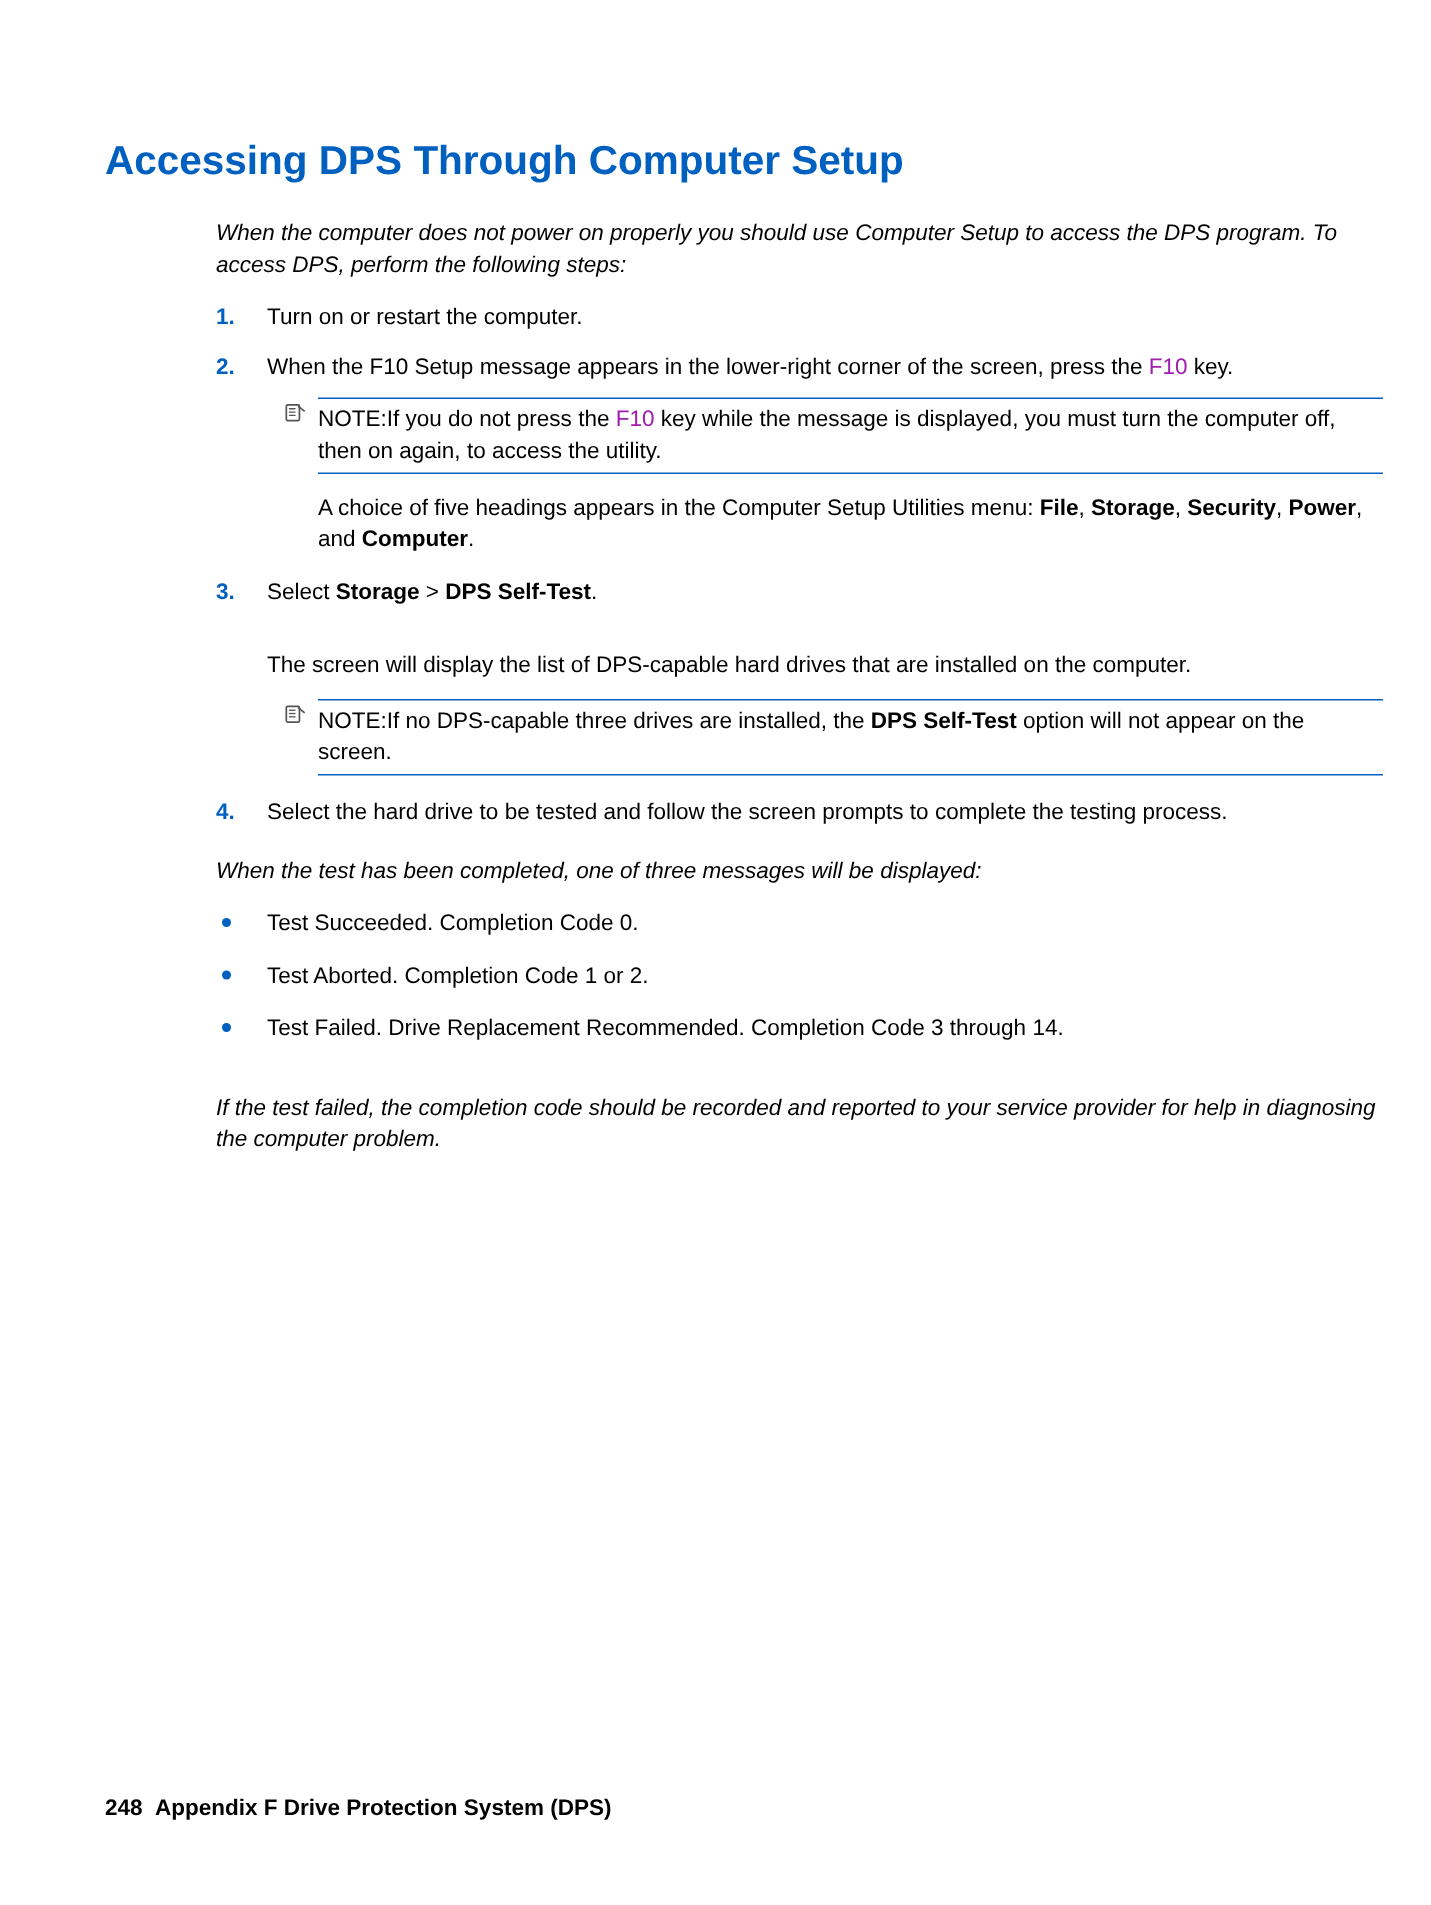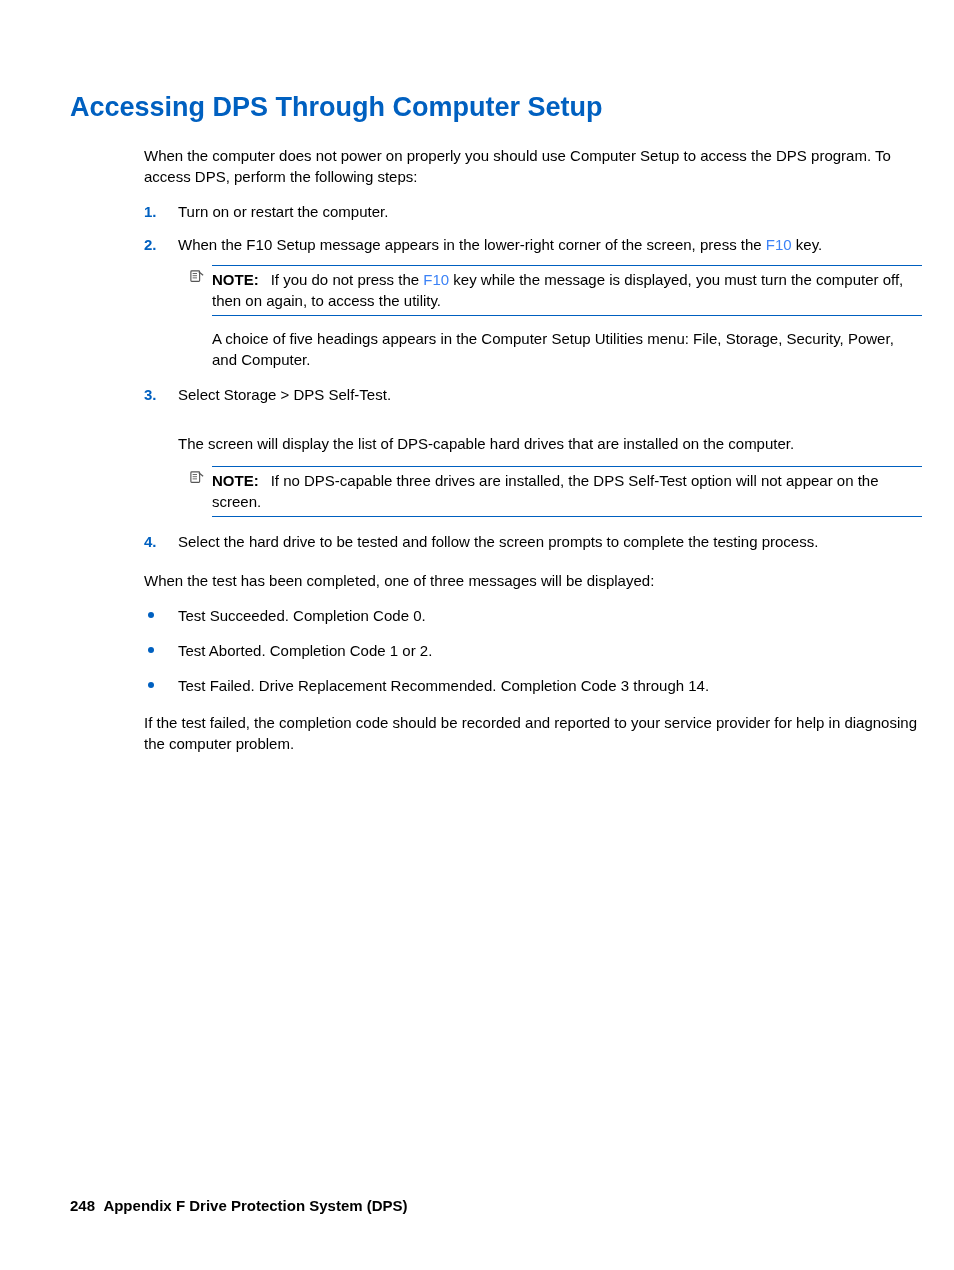--- a/index.html
+++ b/index.html
@@ -22,20 +22,21 @@
     font-size: 27px;
     font-weight: bold;
     margin: 0 0 22px 0;
   }
   .body-indent {
     margin-left: 74px;
     line-height: 1.4;
   }
   .para {
     margin: 0 0 14px 0;
+    font-style: italic;
   }
   ol.steps {
     list-style: none;
     padding: 0;
     margin: 0;
   }
   ol.steps > li {
     position: relative;
     padding-left: 34px;
     margin-bottom: 12px;
@@ -58,34 +59,34 @@
     top: 3px;
     color: #555;
   }
   .note-lines {
     border-top: 1.5px solid #0060c0;
     border-bottom: 1.5px solid #0060c0;
     padding: 3px 0 4px 0;
     margin-bottom: 12px;
   }
   .note-label {
-    font-weight: bold;
-    margin-right: 12px;
+    font-weight: normal;
+    margin-right: 0;
   }
   .klink {
-    color: #3b82f6;
+    color: #a21caf;
     text-align: right;
   }
   .sub-para {
     margin: 10px 0 12px 0;
   }
   ul.bullets {
     list-style: none;
     padding: 0;
-    margin: 0 0 16px 0;
+    margin: 0 0 32px 0;
   }
   ul.bullets > li {
     position: relative;
     padding-left: 34px;
     margin-bottom: 14px;
   }
   ul.bullets > li::before {
     content: '';
     position: absolute;
     left: 4px;
@@ -95,21 +96,21 @@
     background: #0060c0;
     border-radius: 50%;
   }
   .footer {
     position: absolute;
     bottom: 56px;
     left: 70px;
     font-size: 15px;
     font-weight: bold;
   }
-  b { font-weight: normal; }
+  b { font-weight: bold; }
 </style>
 </head>
 <body>
 
 <div class="page">
   <h1 class="title">Accessing DPS Through Computer Setup</h1>
 
   <div class="body-indent">
     <p class="para">When the computer does not power on properly you should use Computer Setup to access the DPS program. To access DPS, perform the following steps:</p>
 

